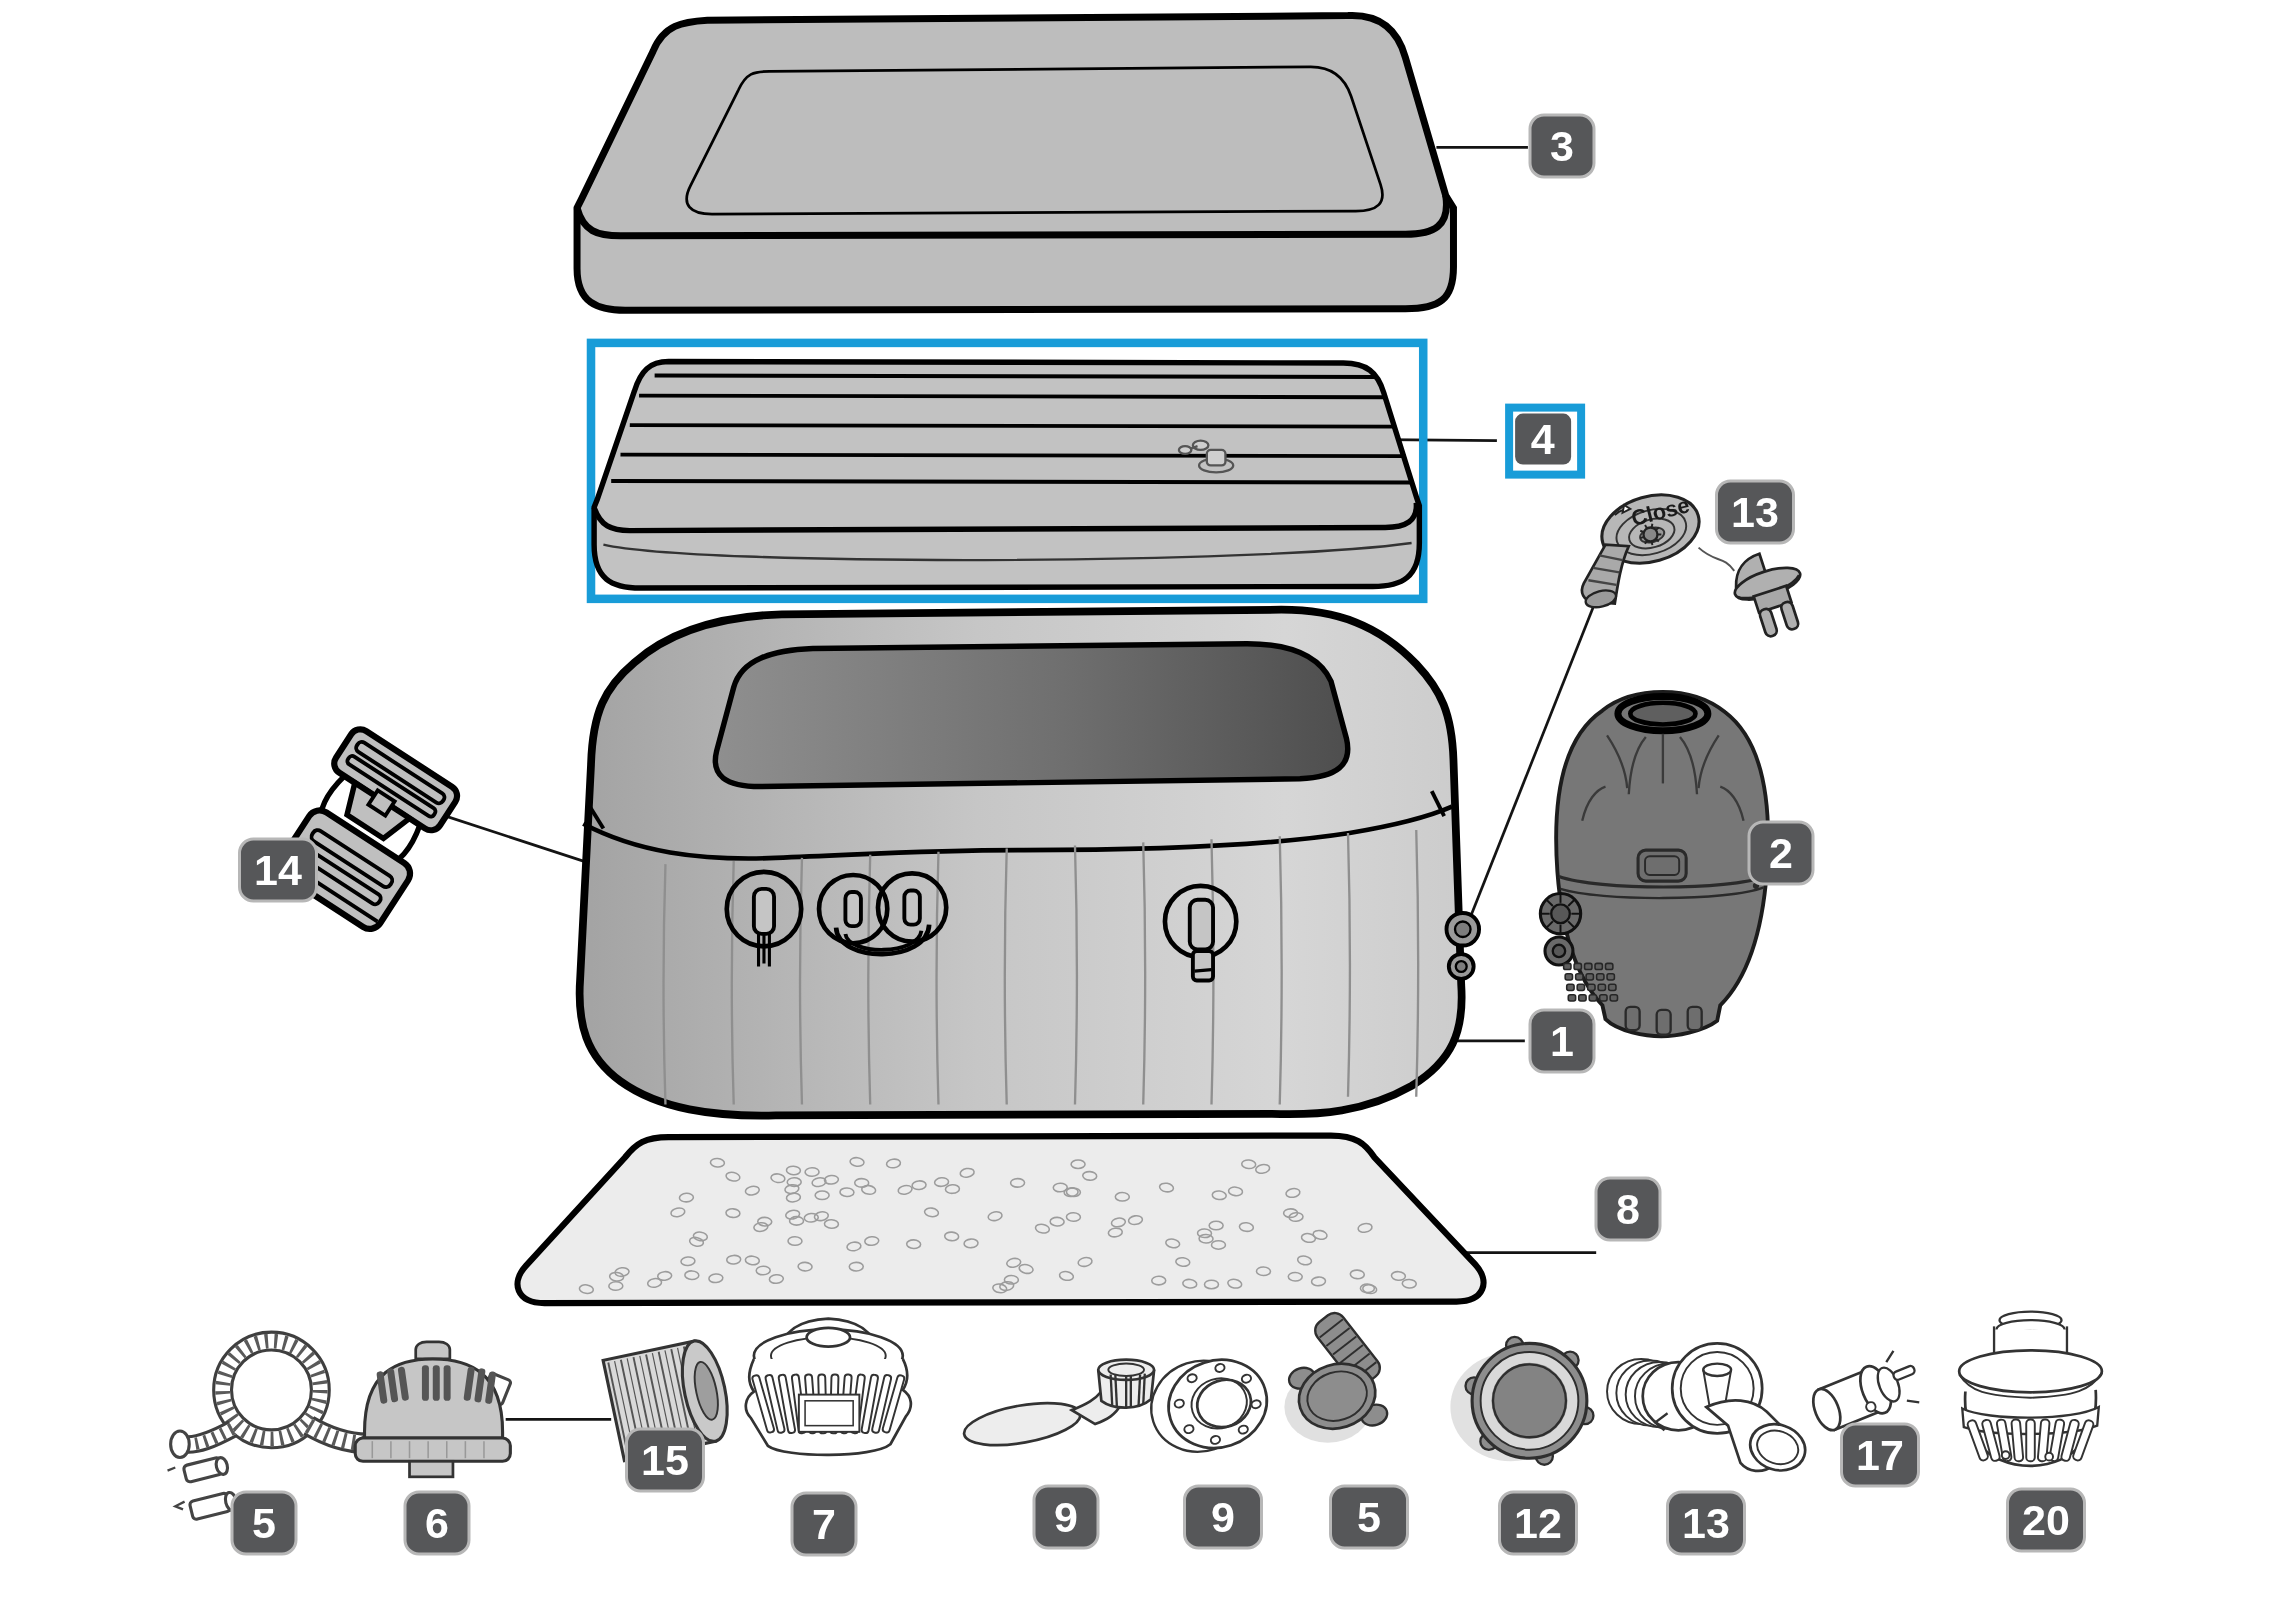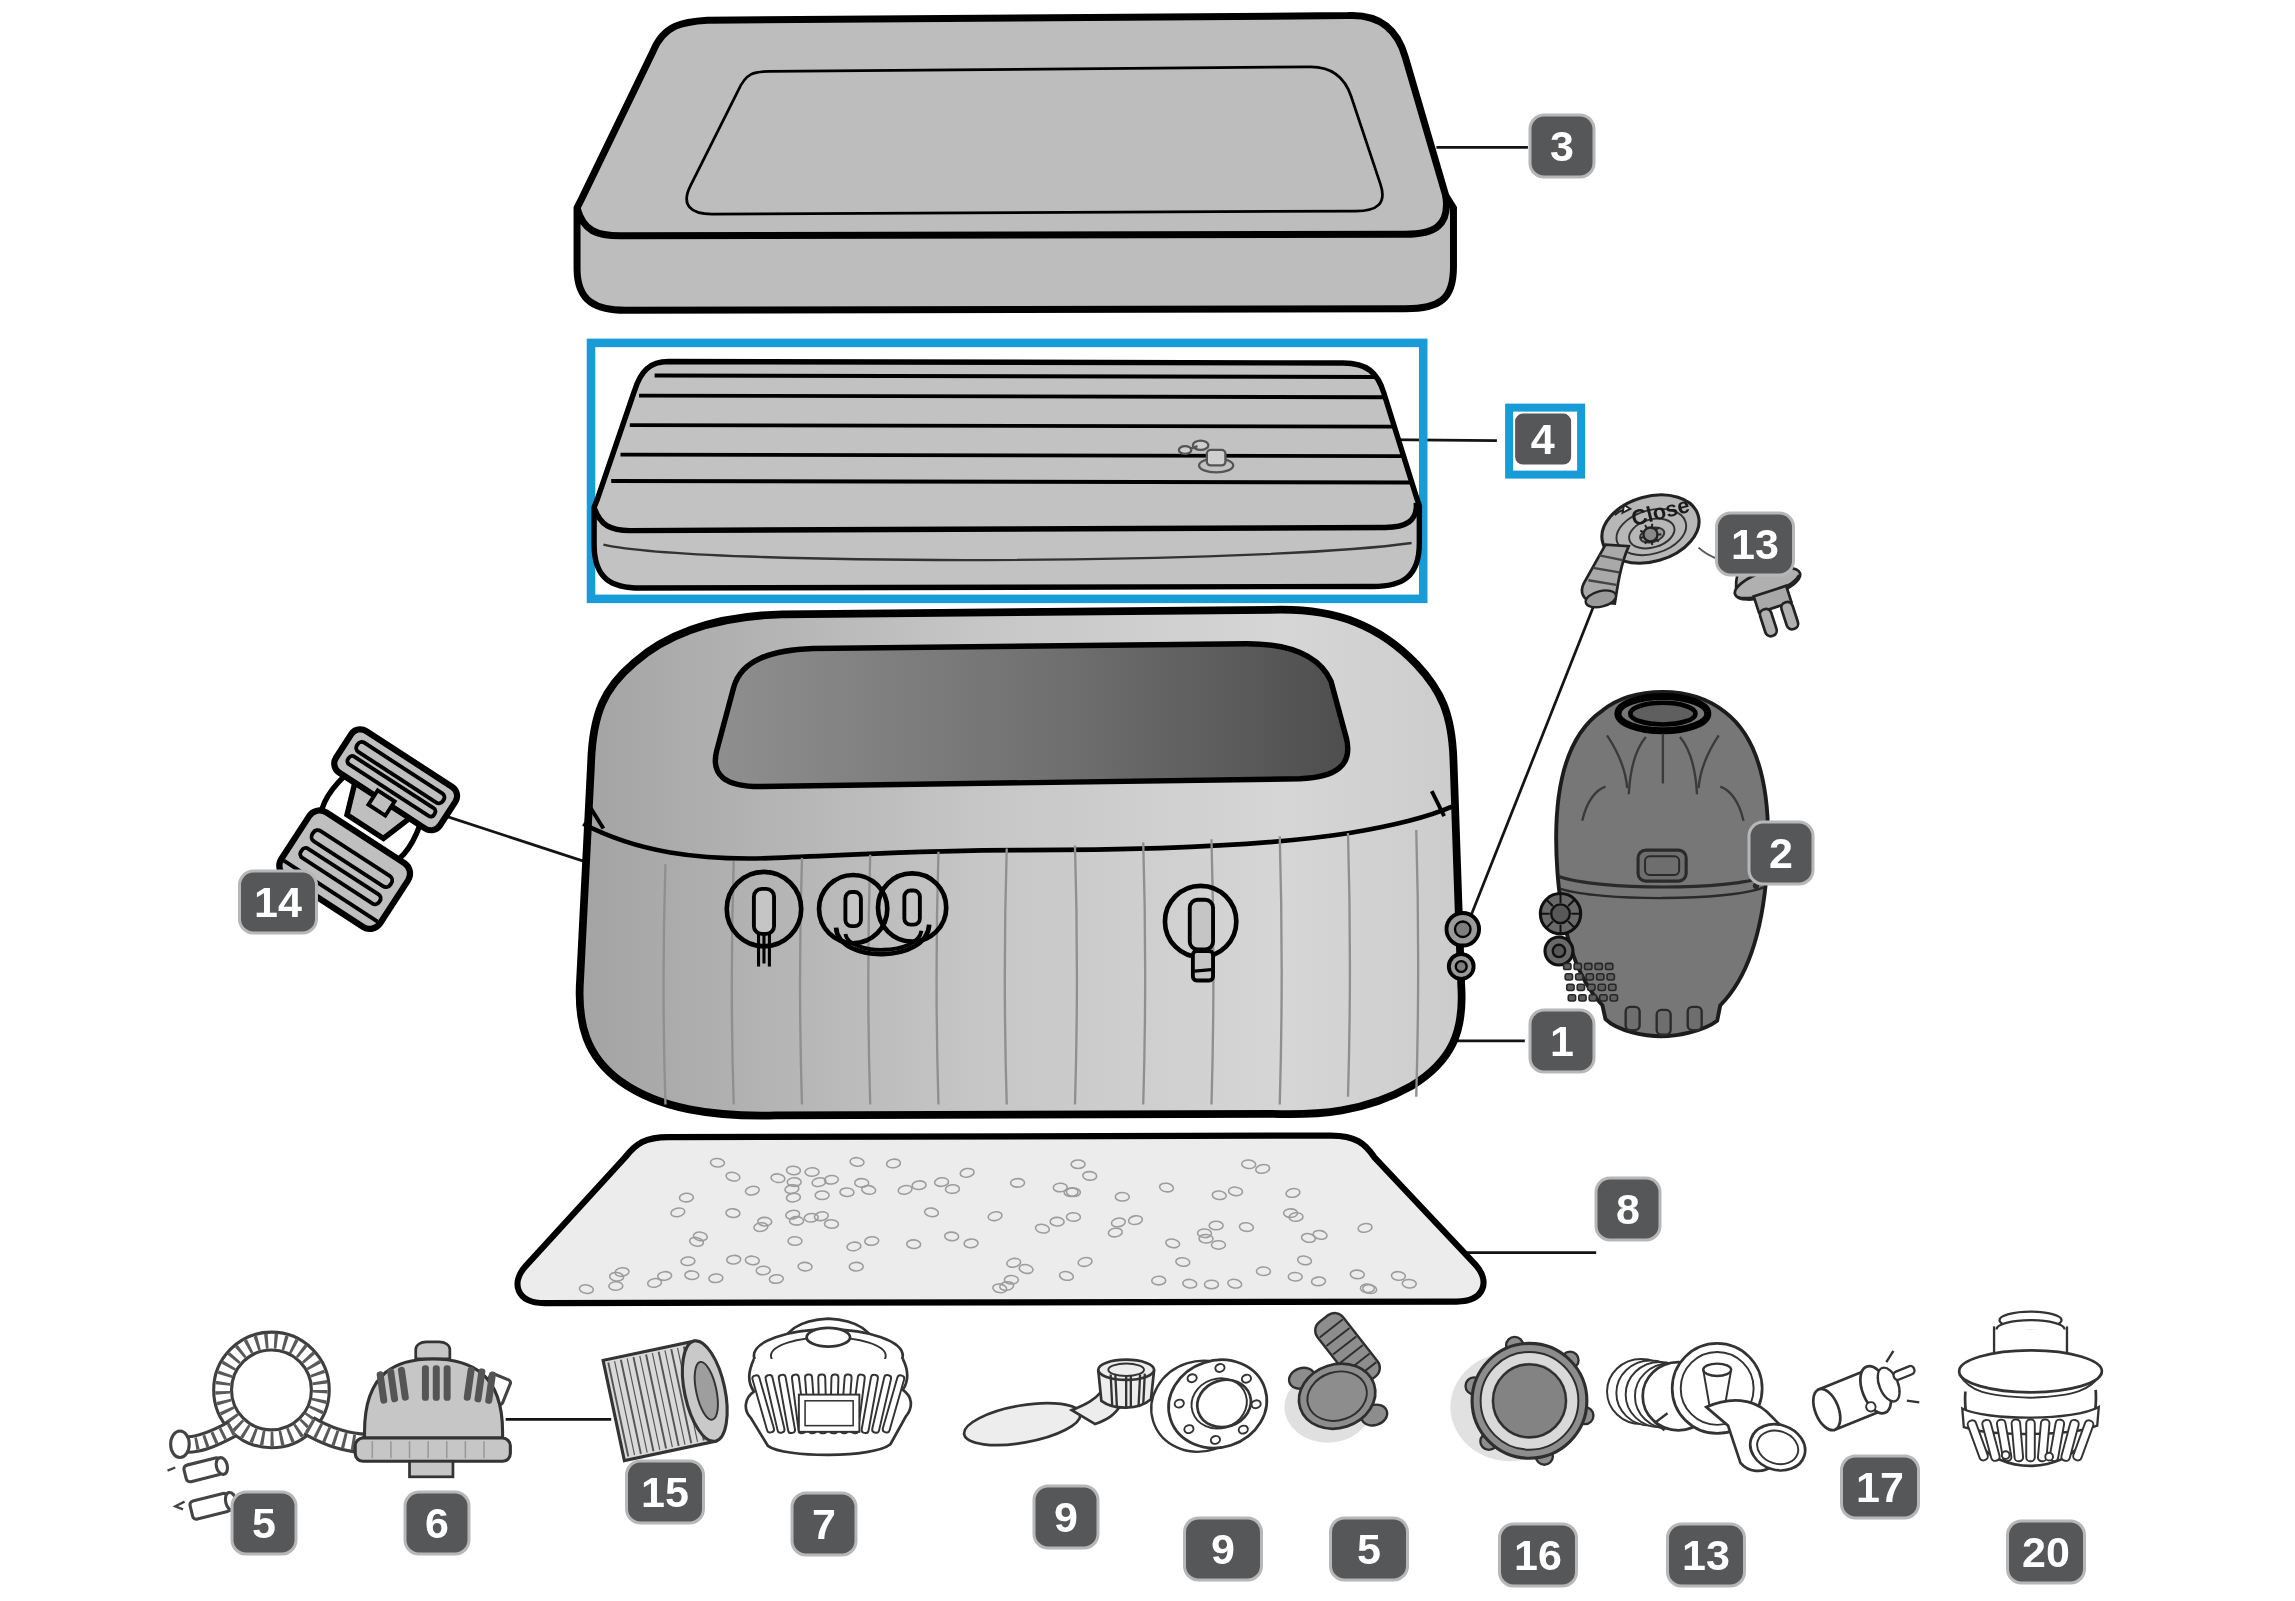--- a/index.html
+++ b/index.html
@@ -6,21 +6,21 @@
   .canvas{position:relative;width:2295px;height:1601px;background:#ffffff;overflow:hidden;
           font-family:"Liberation Sans",sans-serif;}
   svg{position:absolute;left:0;top:0;}
   .badge{
     position:absolute;width:61px;height:59px;
     background:#565759;border:3.9px solid #b7b7b7;border-radius:15.5px;
     color:#ffffff;font-family:"Liberation Sans",sans-serif;font-weight:bold;font-size:43px;
     display:flex;align-items:center;justify-content:center;
     transform:translate(-50%,-50%);line-height:1;user-select:none;
   }
-  .badge.wide{width:74px;margin-top:32px;}
+  .badge.wide{width:74px;}
   .badge4-wrap{
     position:absolute;transform:translate(-50%,-50%);
     border:8.5px solid #189cd8;background:#ffffff;
     padding:1.6px 6.2px 6.2px 1.6px;
   }
   .badge4-wrap .badge-inner{
     width:56px;height:51px;background:#565759;border-radius:7.8px;
     color:#fff;font-weight:bold;font-size:43px;
     display:flex;align-items:center;justify-content:center;line-height:1;
   }
@@ -615,21 +615,21 @@
 <div class="badge4-wrap" style="left:1545px;top:441px">
   <div class="badge-inner">4</div>
 </div>
 <div class="badge" style="left:264px;top:1523px">5</div>
 <div class="badge" style="left:437px;top:1523px">6</div>
 <div class="badge" style="left:824px;top:1524px">7</div>
 <div class="badge" style="left:1628px;top:1209px">8</div>
 <div class="badge" style="left:1066px;top:1517px">9</div>
 <div class="badge wide" style="left:1223px;top:1517px">9</div>
 <div class="badge wide" style="left:1369px;top:1517px">5</div>
-<div class="badge wide" style="left:1538px;top:1523px">16</div>
+<div class="badge wide" style="left:1538px;top:1523px">12</div>
 <div class="badge wide" style="left:1755px;top:512px">13</div>
 <div class="badge wide" style="left:278px;top:870px">14</div>
 <div class="badge wide" style="left:665px;top:1460px">15</div>
 <div class="badge wide" style="left:1706px;top:1523px">13</div>
 <div class="badge wide" style="left:1880px;top:1455px">17</div>
 <div class="badge wide" style="left:2046px;top:1520px">20</div>
 
 </div>
 
 

